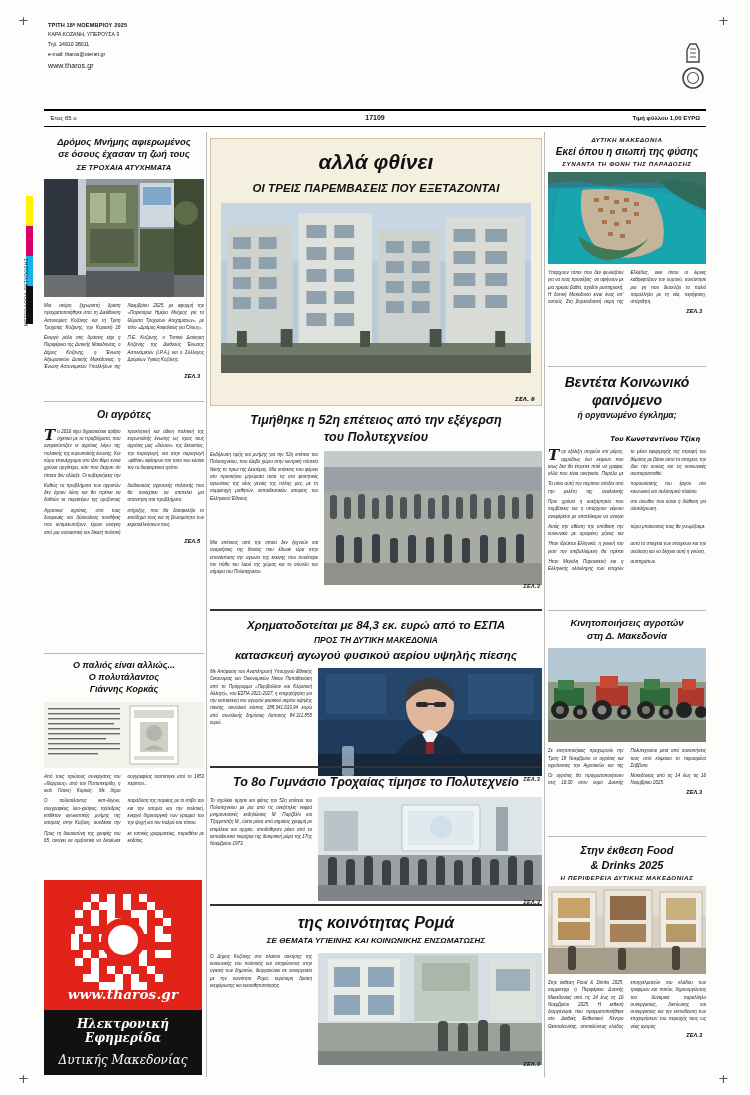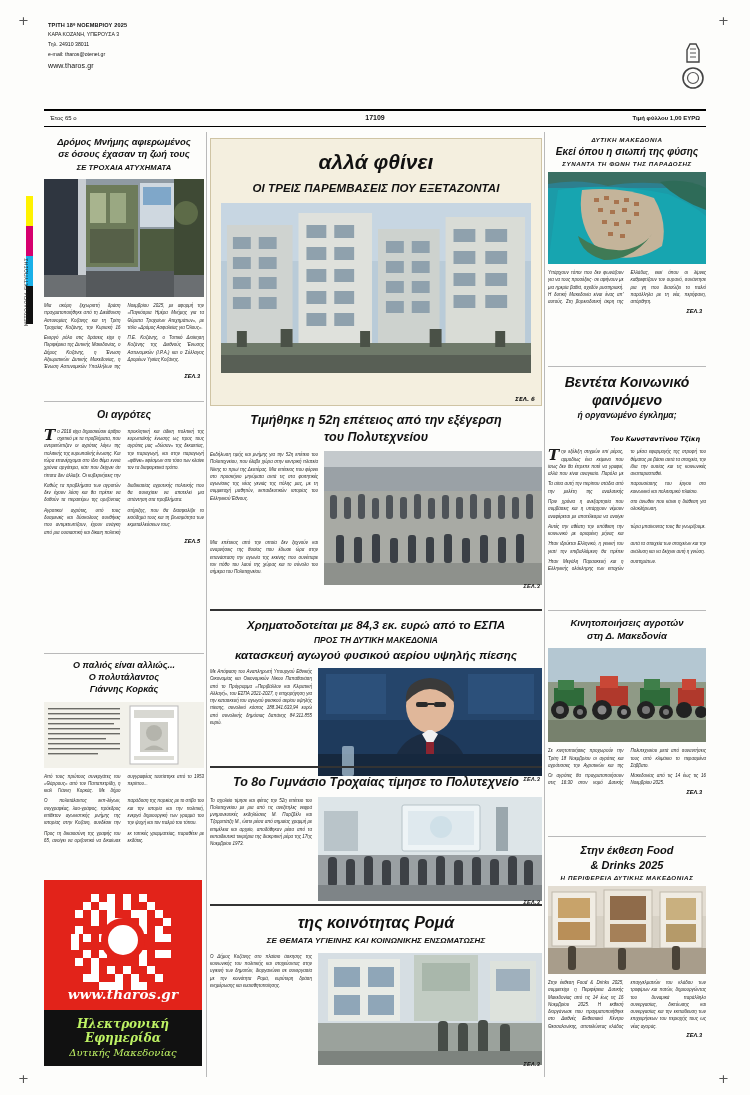--- a/index.html
+++ b/index.html
@@ -142,25 +142,25 @@
   .ad { position: absolute; left: 0; width: 158px; background: #111; }
   .ad .red { width: 100%; height: 130px; background: #e2231a; position: relative; }
   .ad .qr { position: absolute; left: 50%; top: 10px; transform: translateX(-50%); }
   .ad .url {
     position: absolute; left: 0; bottom: 8px; width: 100%;
     text-align: center; color: #fff;
     font-family: "DejaVu Serif", serif; font-weight: bold; font-size: 13.5px;
     letter-spacing: .2px;
   }
   .ad .cap {
-    padding: 7px 4px 8px; text-align: center; color: #bef264;
+    padding: 7px 4px 8px; text-align: center; color: #ffffff;
     font-family: "DejaVu Serif", serif;
   }
   .ad .cap .l1 { font-size: 12px; font-weight: bold; }
-  .ad .cap .l2 { font-size: 10px; margin-top: 2px; }
+  .ad .cap .l2 { font-size: 12px; margin-top: 8px; }
 
   .lead-img-note { position: absolute; right: 6px; bottom: 3px; font-size: 5.6px; font-weight: bold; color: #111; }
 </style>
 </head>
 <body>
 
 <div class="page">
 
   <div class="crop tl">+</div>
   <div class="crop tr">+</div>

